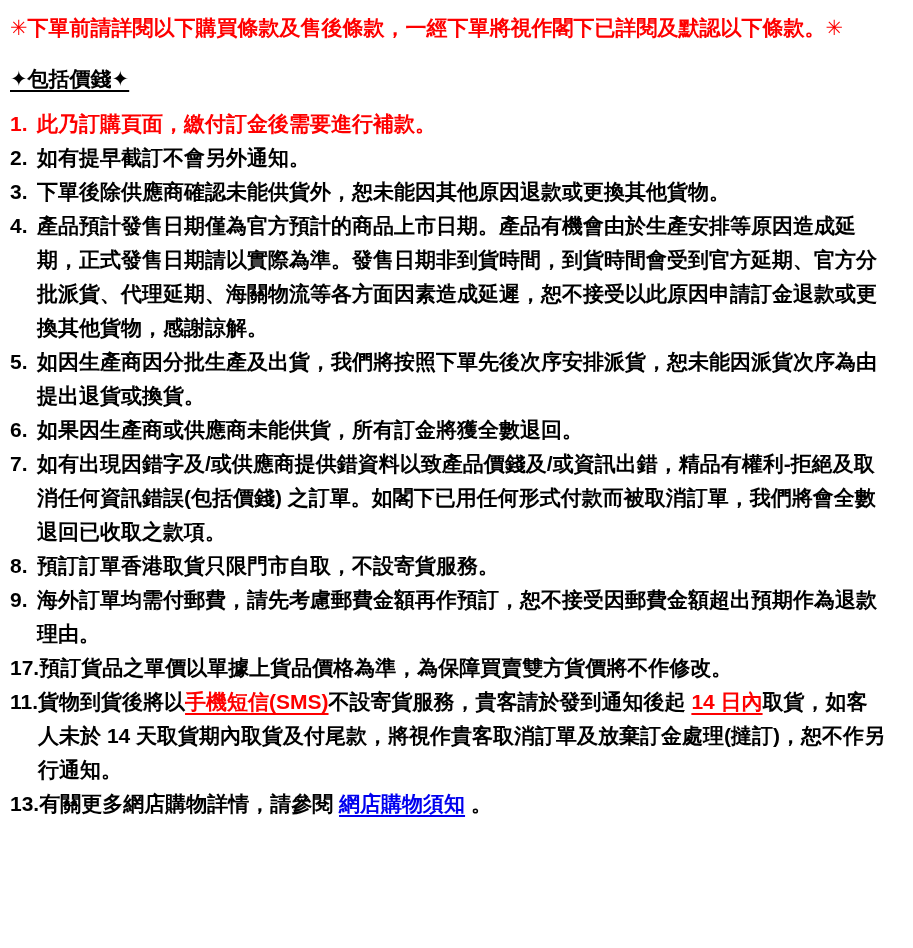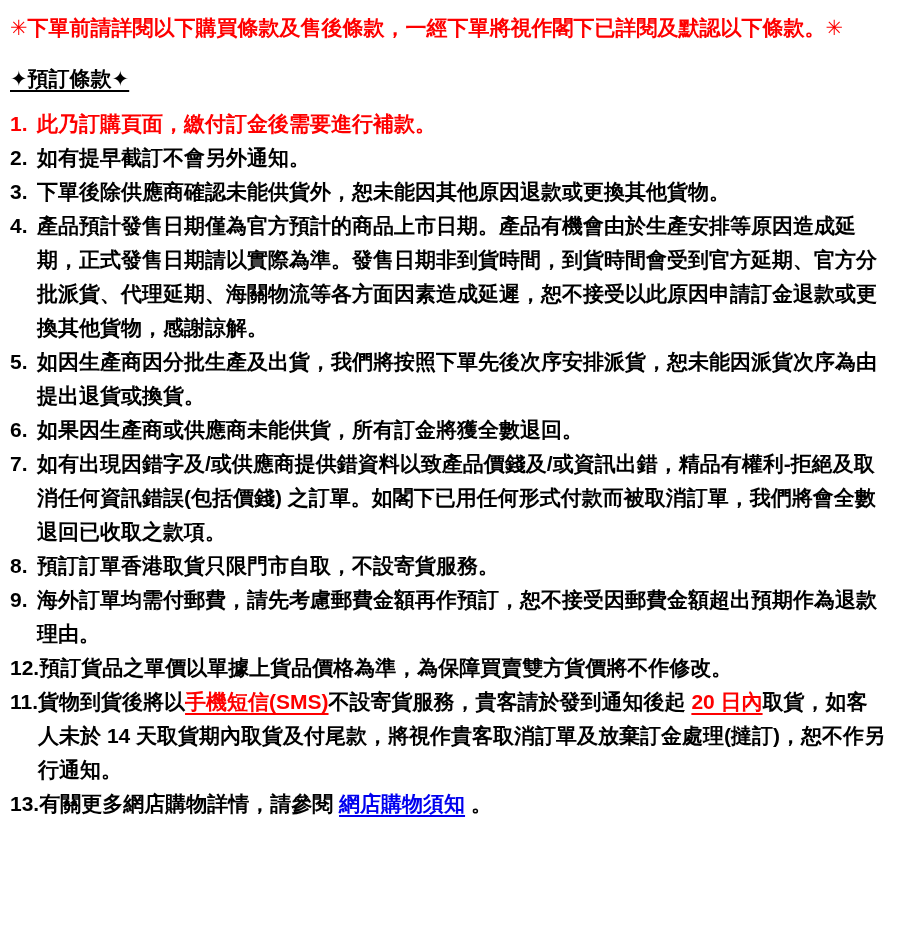--- a/index.html
+++ b/index.html
@@ -71,21 +71,21 @@
     cursor:pointer;
     font-weight:700;
   }
 </style>
 </head>
 <body>
 
 <div class="doc">
   <div class="warning-header">✳下單前請詳閱以下購買條款及售後條款，一經下單將視作閣下已詳閱及默認以下條款。✳</div>
 
-  <div class="section-title">✦預訂條款✦</div>
+  <div class="section-title">✦包括價錢✦</div>
 
   <ol class="terms">
       <li class="term term-red">
         <span class="term-num">1.</span>
         <span class="term-body"><span class="seg-red">此乃訂購頁面，繳付訂金後需要進行補款。</span></span>
       </li>
       <li class="term">
         <span class="term-num">2.</span>
         <span class="term-body"><span class="seg-normal">如有提早截訂不會另外通知。</span></span>
       </li>
@@ -111,25 +111,25 @@
       </li>
       <li class="term">
         <span class="term-num">8.</span>
         <span class="term-body"><span class="seg-normal">預訂訂單香港取貨只限門市自取，不設寄貨服務。</span></span>
       </li>
       <li class="term">
         <span class="term-num">9.</span>
         <span class="term-body"><span class="seg-normal">海外訂單均需付郵費，請先考慮郵費金額再作預訂，恕不接受因郵費金額超出預期作為退款理由。</span></span>
       </li>
       <li class="term">
-        <span class="term-num">12.</span>
+        <span class="term-num">17.</span>
         <span class="term-body"><span class="seg-normal">預訂貨品之單價以單據上貨品價格為準，為保障買賣雙方貨價將不作修改。</span></span>
       </li>
       <li class="term">
         <span class="term-num">11.</span>
-        <span class="term-body"><span class="seg-normal">貨物到貨後將以</span><span class="seg-red-underline">手機短信(SMS)</span><span class="seg-normal">不設寄貨服務，貴客請於發到通知後起 </span><span class="seg-red-underline">20 日內</span><span class="seg-normal">取貨，如客人未於 14 天取貨期內取貨及付尾款，將視作貴客取消訂單及放棄訂金處理(撻訂)，恕不作另行通知。</span></span>
+        <span class="term-body"><span class="seg-normal">貨物到貨後將以</span><span class="seg-red-underline">手機短信(SMS)</span><span class="seg-normal">不設寄貨服務，貴客請於發到通知後起 </span><span class="seg-red-underline">14 日內</span><span class="seg-normal">取貨，如客人未於 14 天取貨期內取貨及付尾款，將視作貴客取消訂單及放棄訂金處理(撻訂)，恕不作另行通知。</span></span>
       </li>
       <li class="term">
         <span class="term-num">13.</span>
         <span class="term-body"><span class="seg-normal">有關更多網店購物詳情，請參閱 </span><a class="seg-link" href="#">網店購物須知</a><span class="seg-normal"> 。</span></span>
       </li>
     </ol>
 </div>
 
 </body></html>

